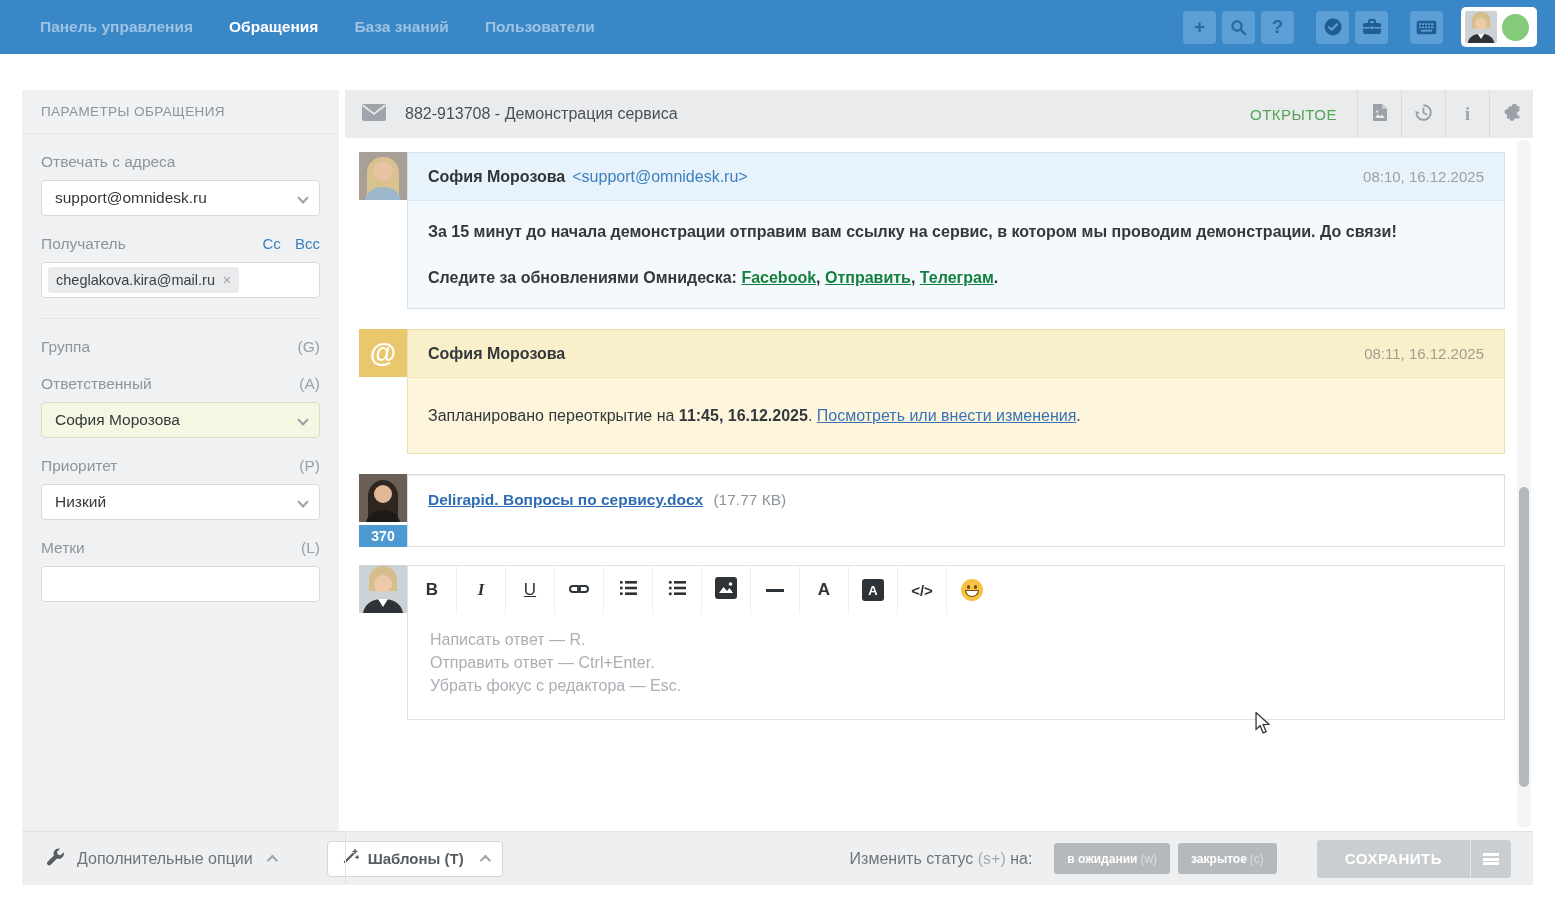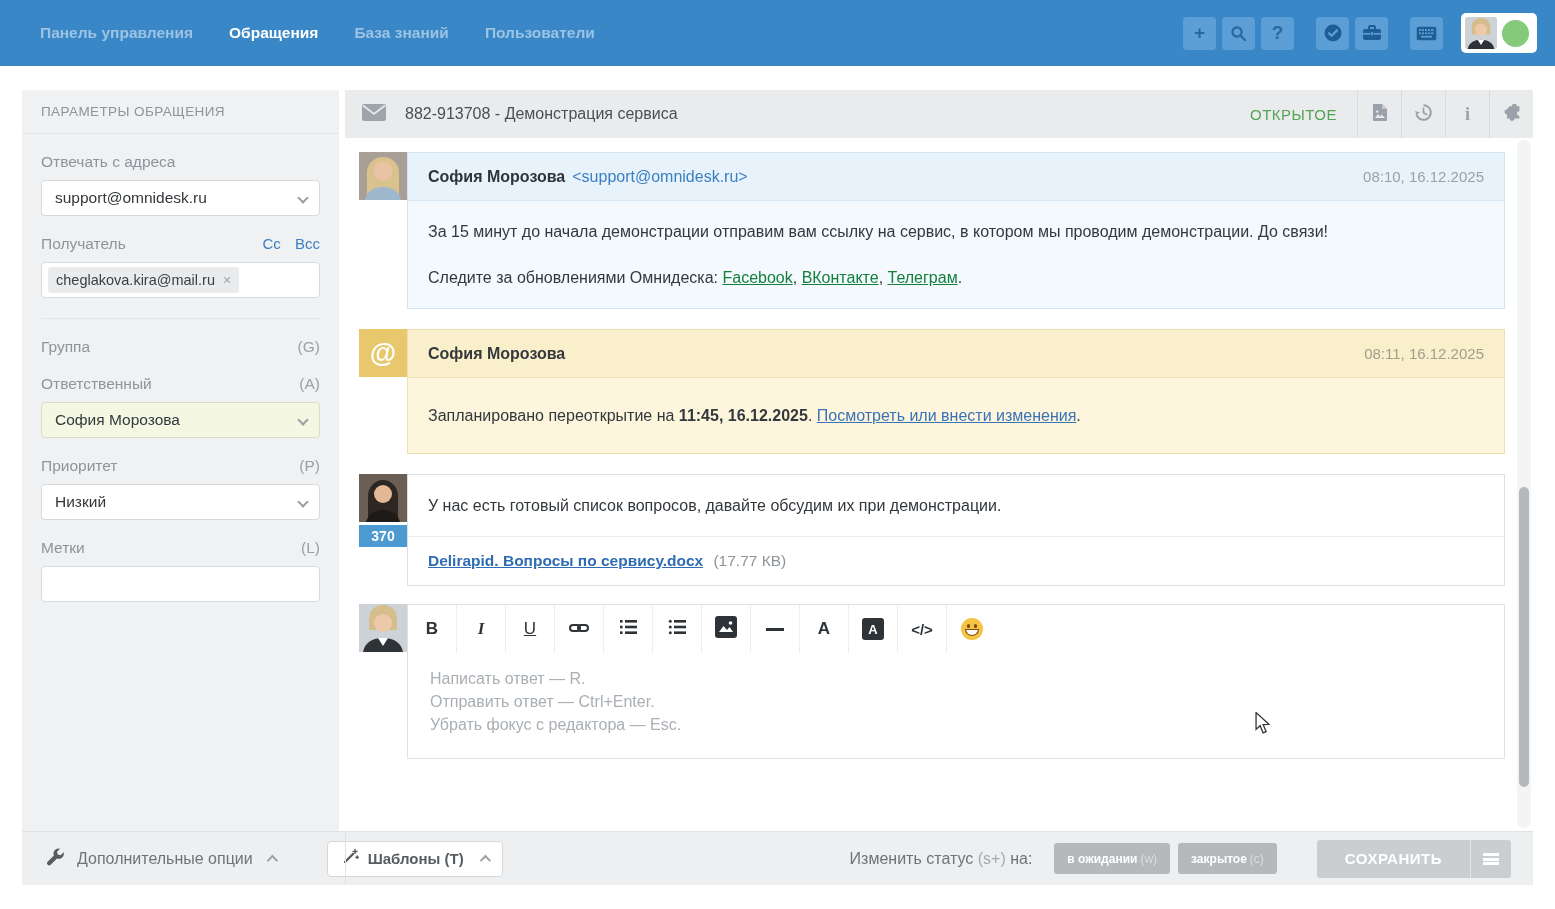--- a/index.html
+++ b/index.html
@@ -1,20 +1,20 @@
 <!DOCTYPE html>
 <html><head>
 <meta charset="utf-8">
 <style>
   * { margin:0; padding:0; box-sizing:border-box; }
   html,body { width:1555px; height:909px; background:#ffffff;
     font-family:"Liberation Sans", sans-serif; overflow:hidden; position:relative; }
 
   
-  .topbar { position:absolute; left:0; top:0; width:1555px; height:66px;
+  .topbar { position:absolute; left:0; top:0; width:1555px; height:54px;
     background:#3a87c8; display:flex; align-items:center; }
   .nav { display:flex; gap:36px; margin-left:40px; }
   .nav-item { font-size:15.5px; font-weight:bold; color:#9cc3e2; cursor:pointer; }
   .nav-item.active { color:#ffffff; }
   .top-icons { margin-left:auto; margin-right:18px; display:flex; align-items:center; }
   .tbtn { width:33px; height:33px; border-radius:4px; background:#5c9fd6; margin-left:6px;
     display:flex; align-items:center; justify-content:center; color:#29679f; font-size:19px; font-weight:bold; }
   .tbtn svg { display:block; }
   .gap-l { margin-left:22px !important; }
   .avatar-box { margin-left:18px; background:#ffffff; border-radius:5px; height:40px; width:76px;
@@ -70,21 +70,21 @@
   .msg-box { width:1098px; }
   .msg-head { height:48px; display:flex; align-items:center; padding:0 20px; }
   .msg-author { font-size:16px; font-weight:bold; color:#2f343a; }
   .msg-email { font-size:16px; color:#3a7fc1; margin-left:7px; }
   .msg-time { margin-left:auto; font-size:15px; color:#9aa1a7; }
   .msg-body { padding:19px 20px; font-size:16px; color:#33383d; line-height:23px; }
   .msg-body a, .inline-link { color:#15803d; text-decoration:underline; cursor:pointer; }
 
   .msg1 .msg-box { border:1px solid #d2e3f0; }
   .msg1 .msg-head { background:#e7f2fa; border-bottom:1px solid #d9e9f5; }
-  .msg1 .msg-body { background:#f3f9fd; }
+  .msg1 .msg-body { background:#f3f9fd;font-weight:bold; }
   .msg-para { margin-bottom:23px; }
   .msg-para:last-child { margin-bottom:0; }
 
   .note-av { width:48px; height:48px; background:#e8c76d; color:#ffffff; font-size:27px;
     display:flex; align-items:center; justify-content:center; font-weight:bold; }
   .msg2 .msg-box { border:1px solid #ecdfb0; }
   .msg2 .msg-head { background:#f9efca; border-bottom:1px solid #f1e4b8; }
   .msg2 .msg-body { background:#fdf6dd; padding:26px 20px; }
   .msg2 .msg-author { color:#33383d; }
   .msg2 .msg-time { color:#a39d8d; }
@@ -343,21 +343,21 @@
       </div>
       <div class="msg-box">
         <div class="msg-head">
           <span class="msg-author">София Морозова</span>
           <span class="msg-email">&lt;support@omnidesk.ru&gt;</span>
           <span class="msg-time">08:10, 16.12.2025</span>
         </div>
         <div class="msg-body">
           <div class="msg-para">За 15 минут до начала демонстрации отправим вам ссылку на сервис, в котором мы проводим демонстрации. До связи!</div>
           <div class="msg-para">
-            <span>Следите за обновлениями Омнидеска: </span><span class="inline-link">Facebook</span><span>, </span><span class="inline-link">ВКонтакте</span><span>, </span><span class="inline-link">Телеграм</span><span>.</span>
+            <span>Следите за обновлениями Омнидеска: </span><span class="inline-link">Facebook</span><span>, </span><span class="inline-link">Отправить</span><span>, </span><span class="inline-link">Телеграм</span><span>.</span>
           </div>
         </div>
       </div>
     </div>
 
     <div class="msg-row m2 msg2">
       <div class="av-col">
         <div class="note-av">@</div>
       </div>
       <div class="msg-box">
@@ -377,21 +377,20 @@
           <svg width="48" height="48" viewBox="0 0 48 48">
               <rect width="48" height="48" fill="#6b5f55"></rect>
               <path d="M9 22 a15 16 0 0 1 30 0 v26 h-30 z" fill="#2e2620"></path>
               <circle cx="24" cy="20" r="9" fill="#e3b897"></circle>
               <path d="M7 48 c2-8 9-12 17-12 s15 4 17 12 z" fill="#1d1a18"></path>
             </svg>
         </div>
         <div class="msg-badge">370</div>
       </div>
       <div class="msg-box">
-        <div class="msg-body">У нас есть готовый список вопросов, давайте обсудим их при демонстрации.</div>
         <div class="attach-row">
           <span class="attach-link">Delirapid. Вопросы по сервису.docx</span>
           <span class="attach-size">(17.77 КВ)</span>
         </div>
       </div>
     </div>
 
     <div class="msg-row med">
       <div class="av-col">
         <div class="av48">

